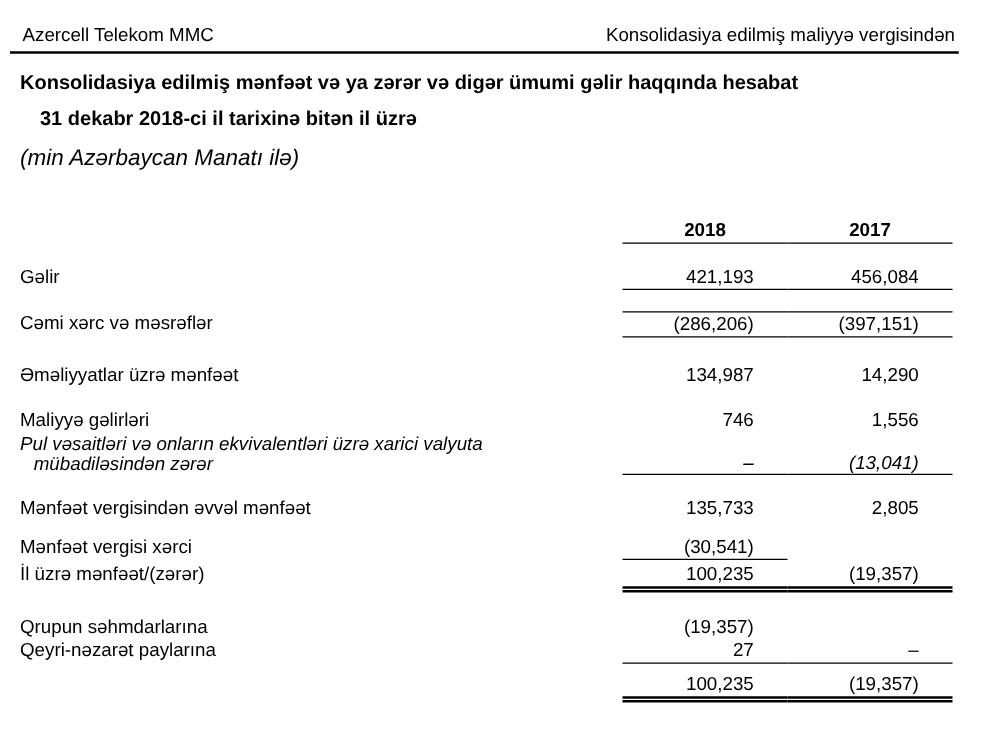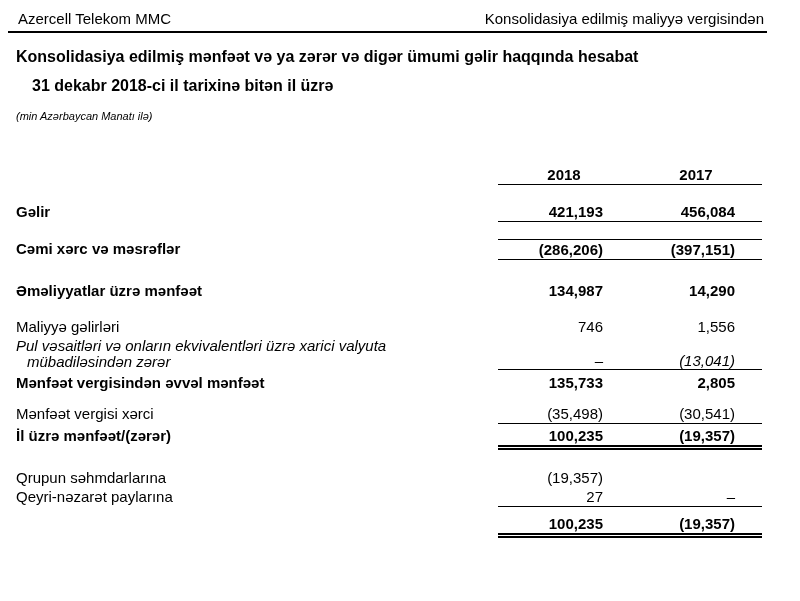--- a/index.html
+++ b/index.html
@@ -7,21 +7,21 @@
   }
   body {
     width: 800px; height: 601px;
     background: #ffffff;
     color: #000000;
     font-family: "Liberation Sans", sans-serif;
     overflow: hidden;
   }
   
   .page-header {
-    margin: 4px 33px 0 8px;
+    margin: 14px 33px 0 8px;
     padding: 6px 3px 3px 10px;
     display: flex;
     justify-content: space-between;
     align-items: flex-end;
     border-bottom: 2px solid #000;
     font-size: 15px;
     line-height: 18px;
   }
   
   .report-title {
@@ -31,21 +31,21 @@
     line-height: 19px;
   }
   .report-period {
     margin: 10px 16px 0 32px;
     font-size: 16px;
     font-weight: bold;
     line-height: 19px;
   }
   .currency-note {
     margin: 13px 16px 0 16px;
-    font-size: 11px;
+    font-size: 18px;
     font-style: italic;
     line-height: 16px;
   }
   
   .fin-table {
     margin: 41px 0 0 16px;
     width: 746px;
     font-size: 15px;
   }
   .row {
@@ -56,36 +56,36 @@
   .row .label { text-align: left; }
   .row .val {
     text-align: right;
     padding-right: 27px;
   }
   .row .col-head {
     text-align: center;
     padding-right: 0;
     font-weight: bold;
   }
-  .b { font-weight: bold; }
+  .b { font-weight: normal; }
   
   .u   .val { border-bottom: 1.5px solid #000; }
   .t   .val { border-top: 1.5px solid #000; }
   .dbl .val { border-bottom: 5px double #000; }
   
   .row.two-line { line-height: 16px; font-style: italic; }
   .row.two-line .val {
     display: flex;
     align-items: flex-end;
     justify-content: flex-end;
   }
   .row.two-line .label .indent { display: block; padding-left: 11px; }
   
   .mt-2  { margin-top: 2px; }
-  .mt-3  { margin-top: 3px; }
+  .mt-3  { margin-top: 17px; }
   .mt-12 { margin-top: 12px; }
   .mt-15 { margin-top: 15px; padding: 2px 0; }
   .mt-16 { margin-top: 16px; }
   .mt-17 { margin-top: 17px; }
   .mt-19 { margin-top: 19px; }
   .pt-7  { padding-top: 7px; }
 </style>
 </head>
 <body style="background: rgb(255, 255, 255); color: rgb(0, 0, 0);">
 
@@ -144,21 +144,20 @@
   </div>
 
   <div class="row b mt-3">
     <div class="label">Mənfəət vergisindən əvvəl mənfəət</div>
     <div class="val">135,733</div>
     <div class="val">2,805</div>
   </div>
 
   <div class="row u mt-12">
     <div class="label">Mənfəət vergisi xərci</div>
-    <div class="val">(35,498)</div>
     <div class="val">(30,541)</div>
   </div>
 
   <div class="row b dbl mt-2">
     <div class="label">İl üzrə mənfəət/(zərər)</div>
     <div class="val">100,235</div>
     <div class="val">(19,357)</div>
   </div>
 
   <div class="row b mt-16">

